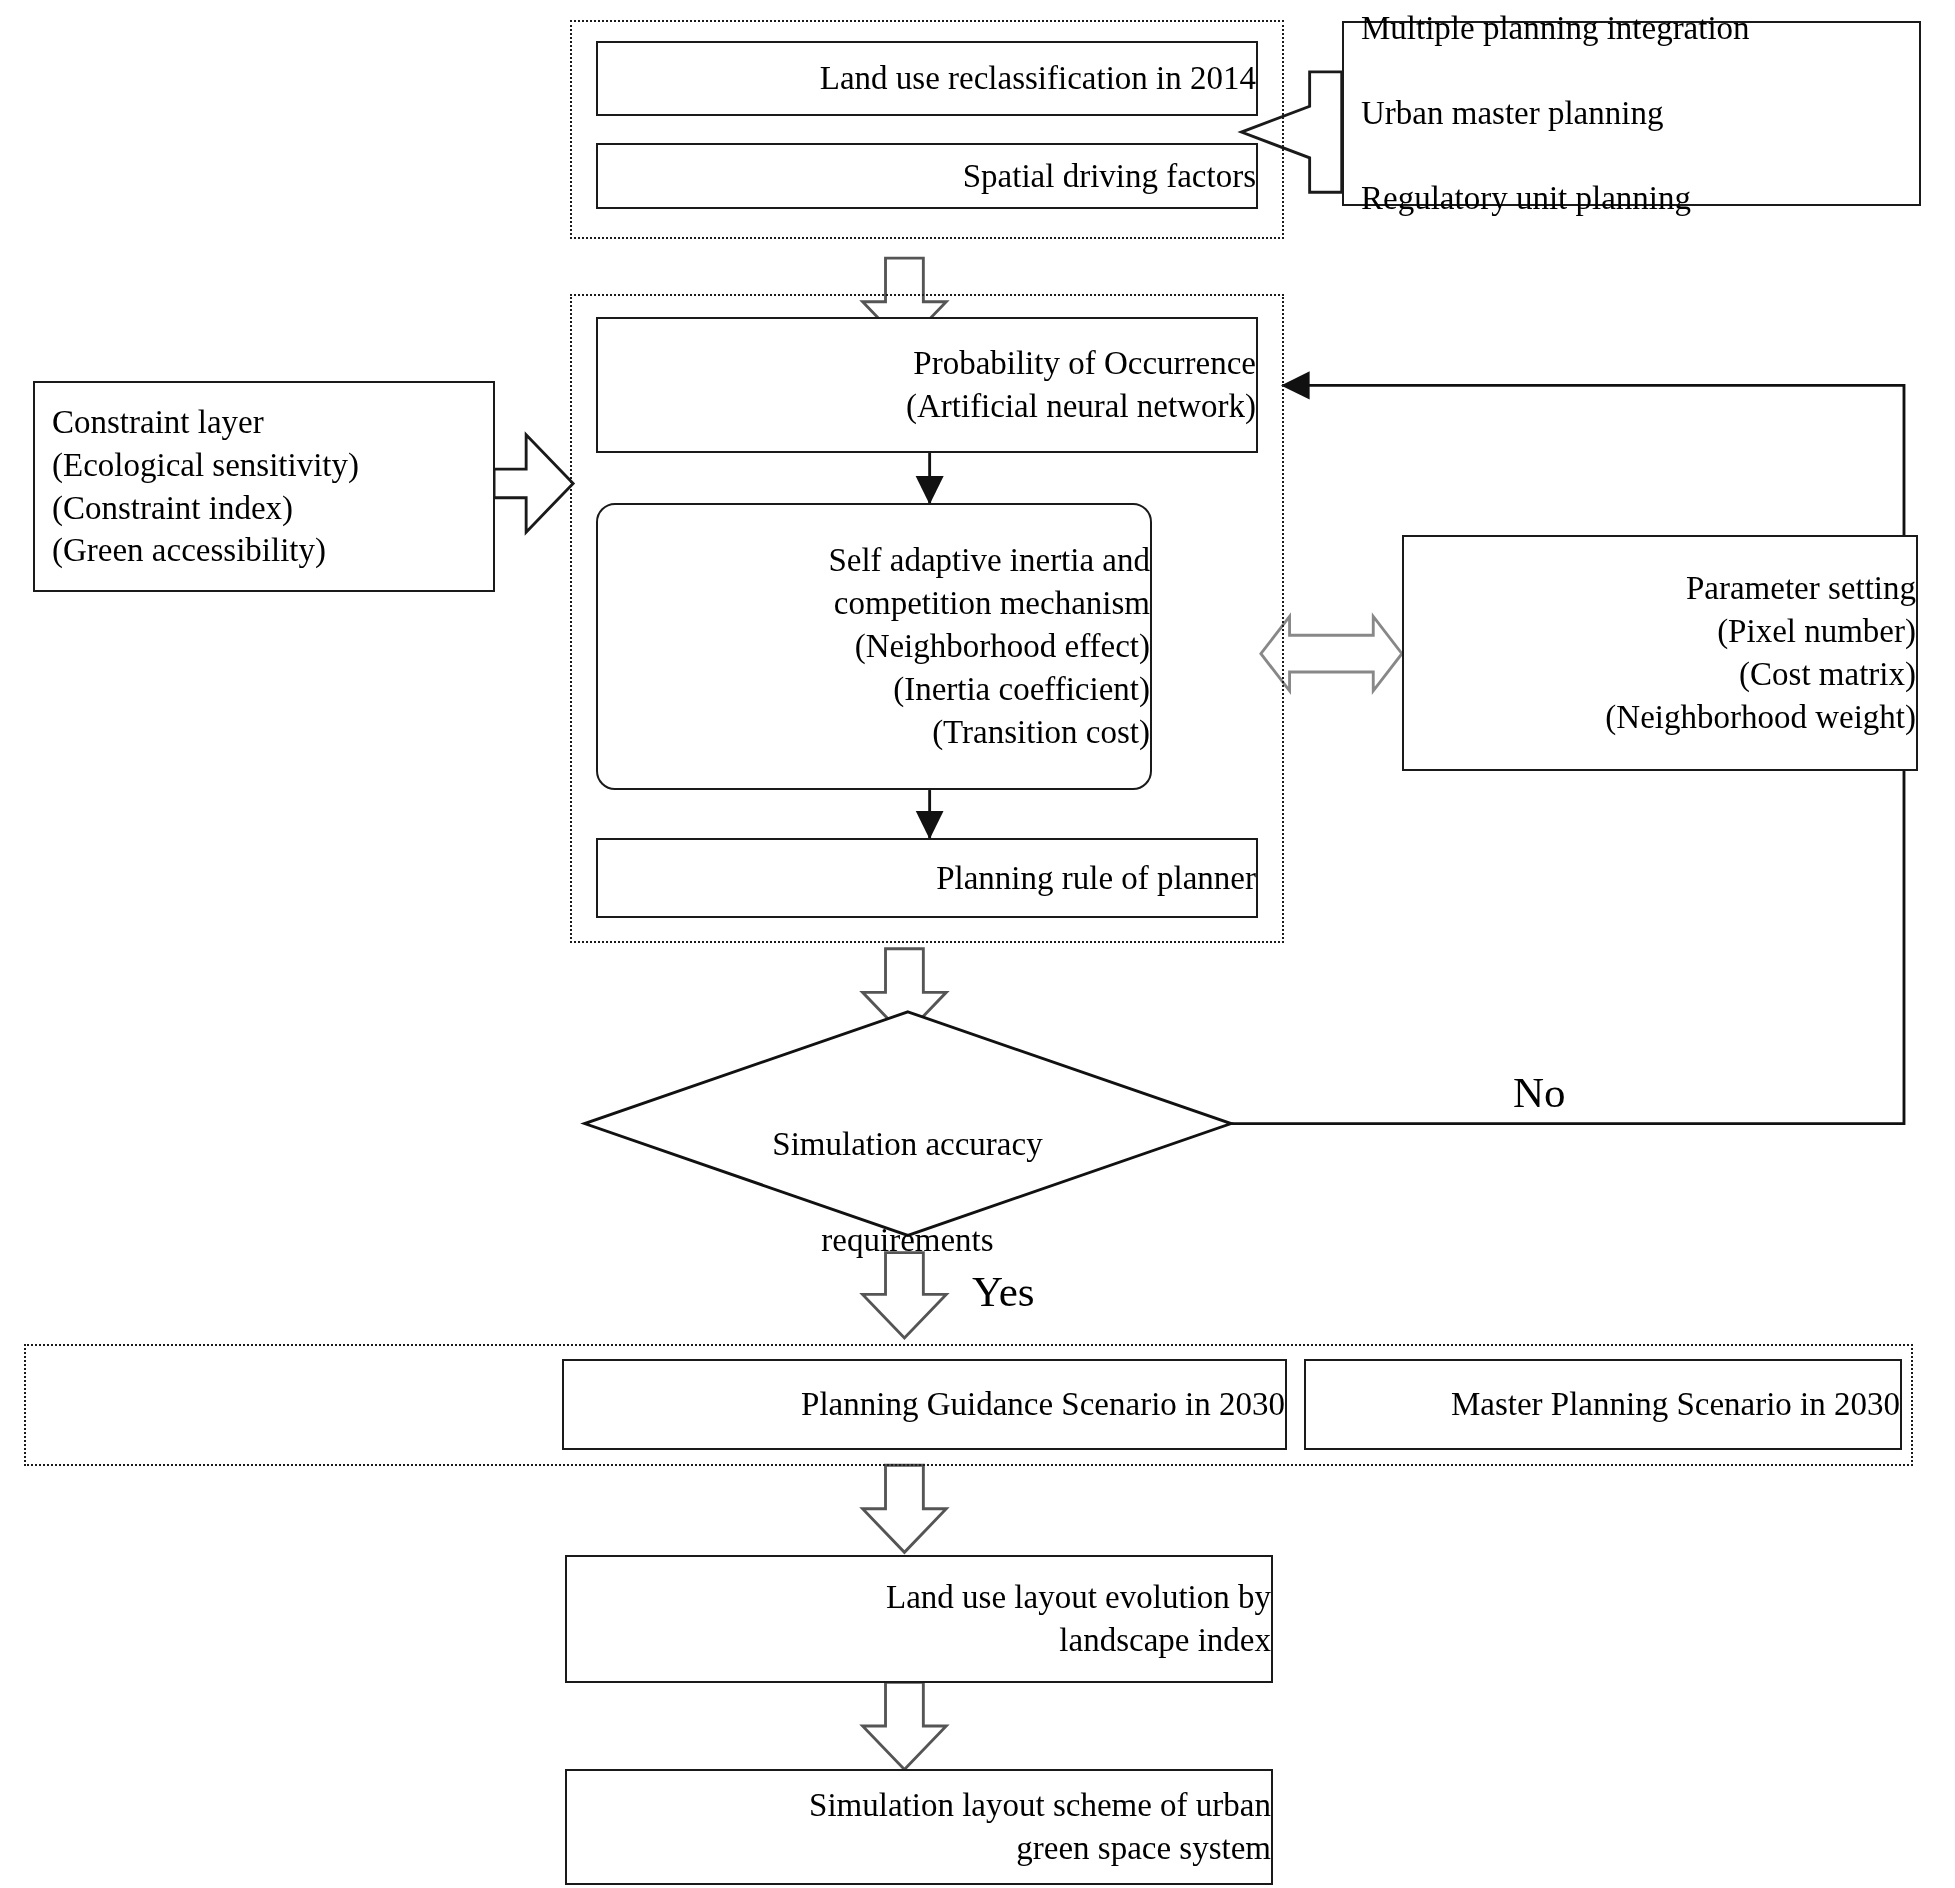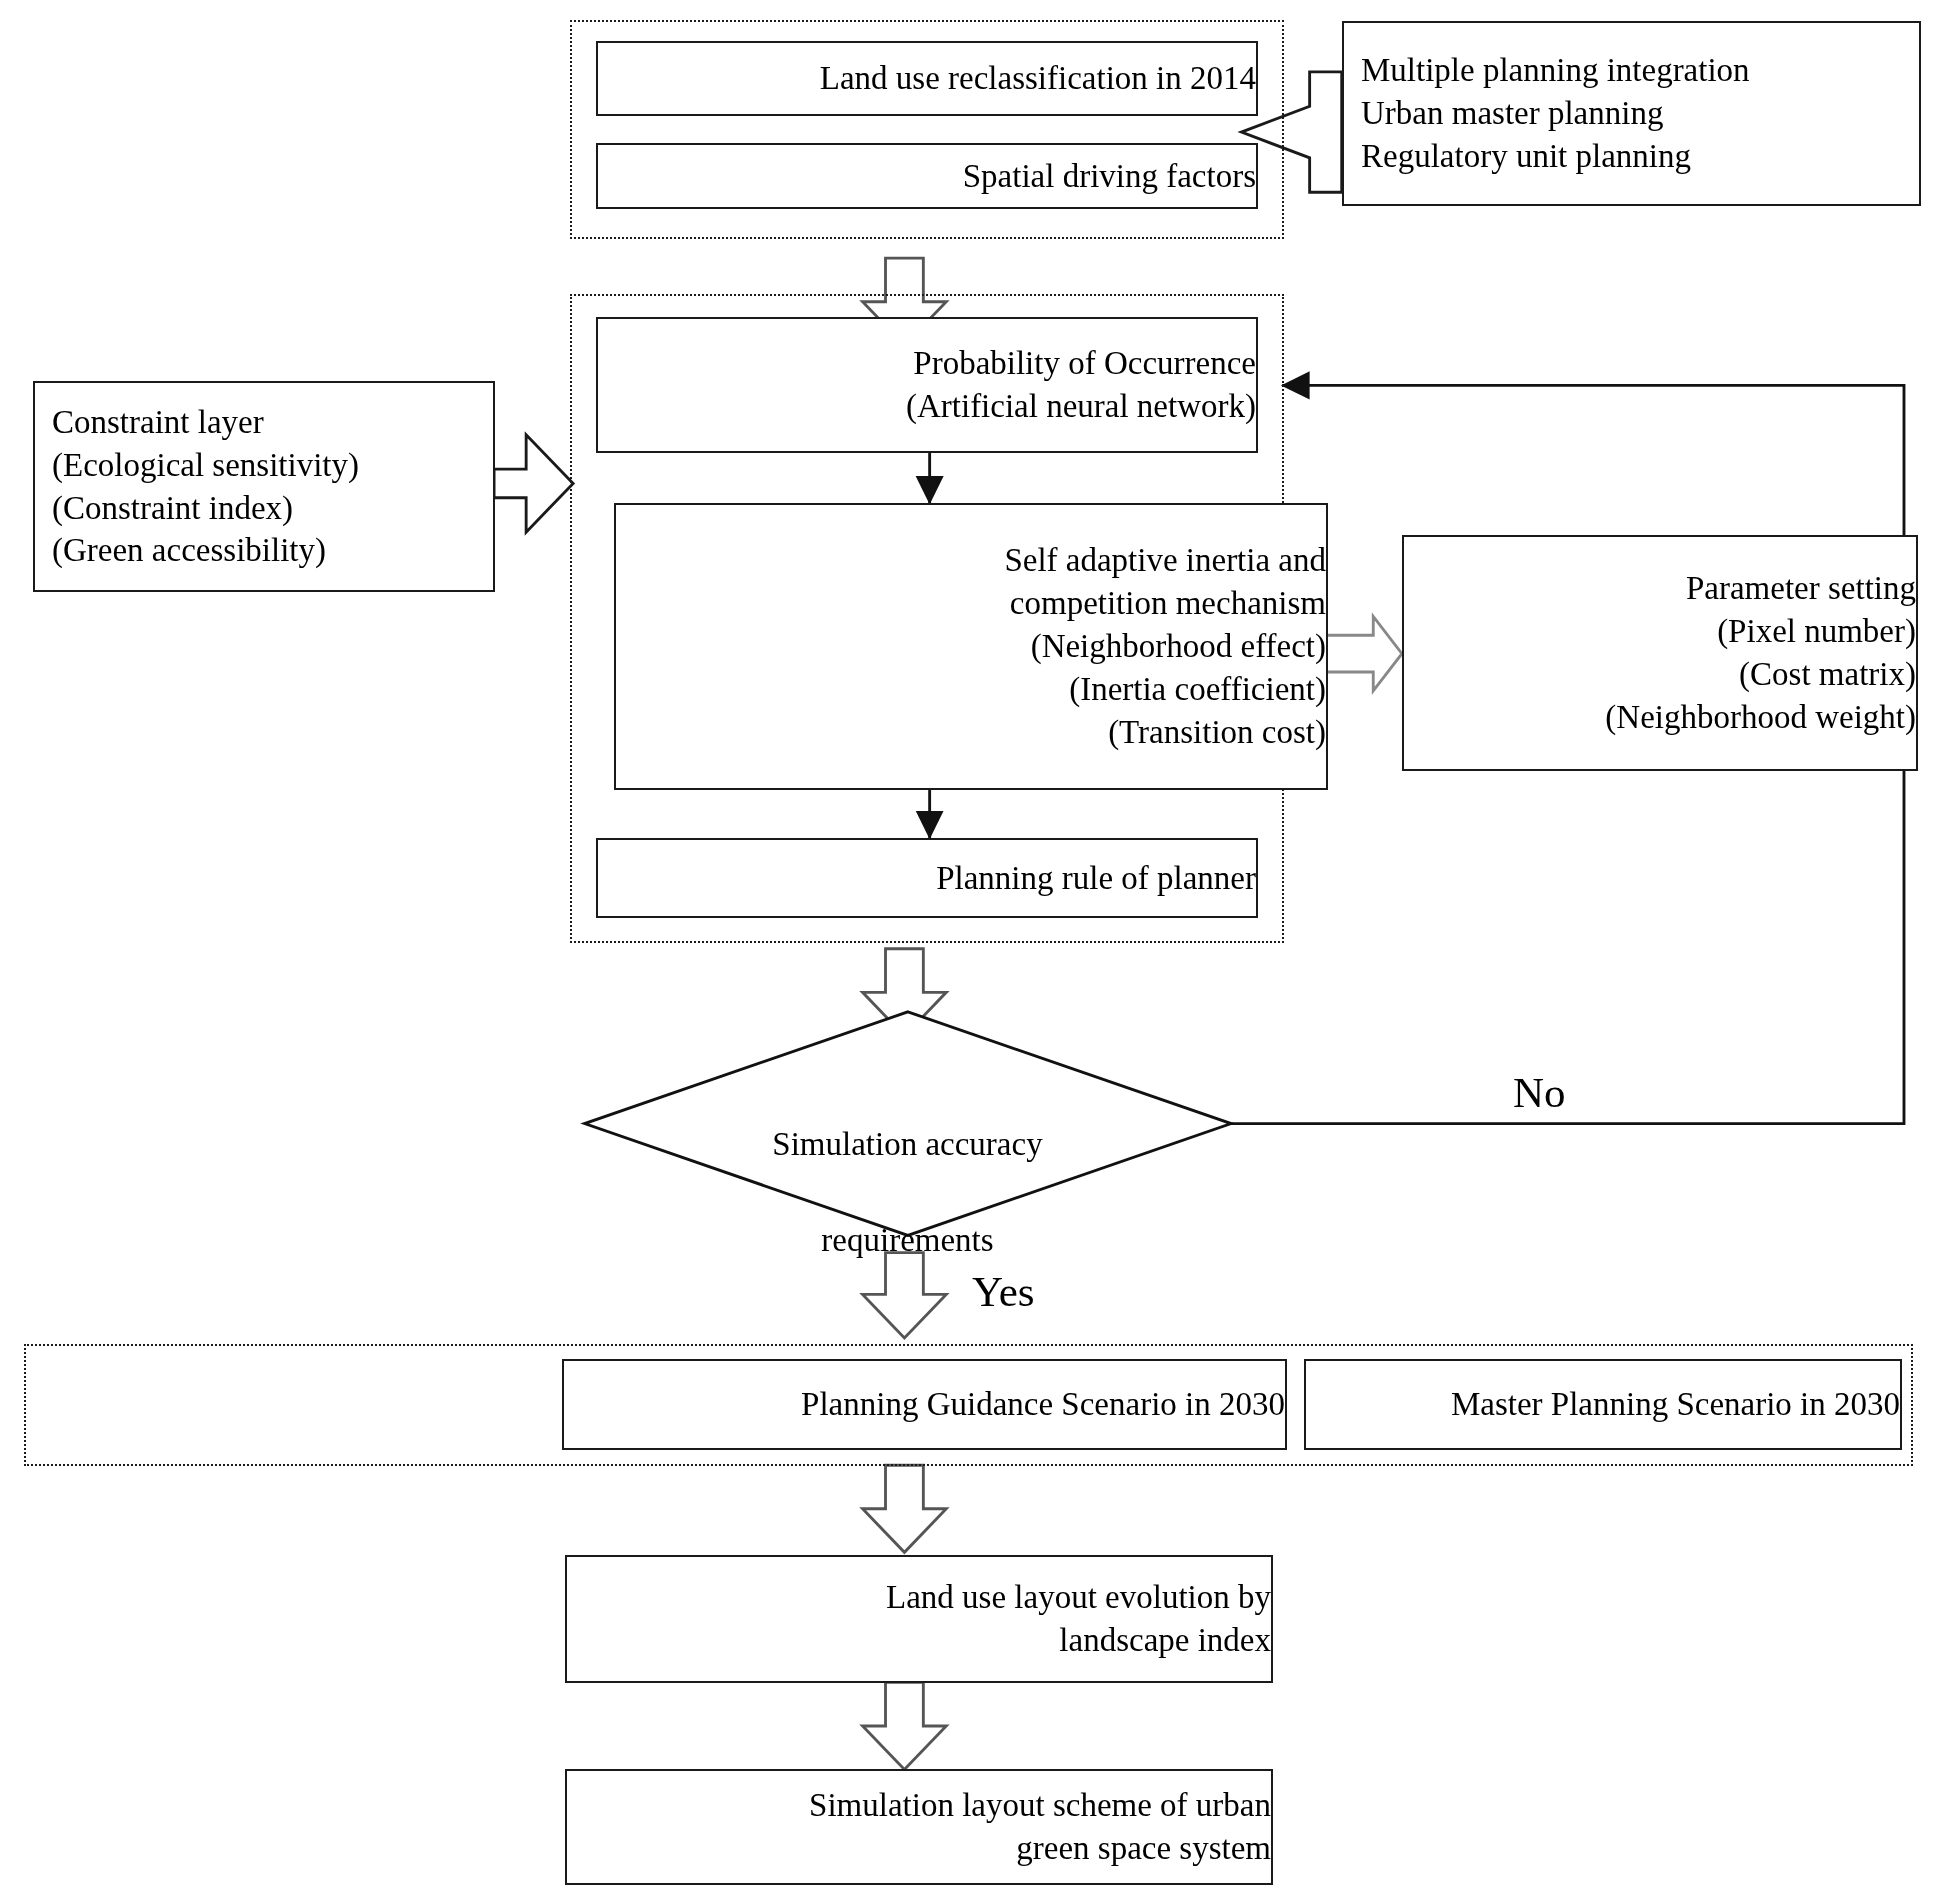--- a/index.html
+++ b/index.html
@@ -137,39 +137,39 @@
   <div class="dotgroup" style="left:24px; top:1344px; width:1889px; height:122px;"></div>
 
   <div class="node" style="left:596px; top:41px; width:662px; height:75px;">
     <span class="tline">Land use reclassification in 2014</span>
   </div>
 
   <div class="node" style="left:596px; top:143px; width:662px; height:66px;">
     <span class="tline">Spatial driving factors</span>
   </div>
 
-  <div class="node left-align" style="left:1342px; top:20.6px; width:579px; height:185px;">
+  <div class="node left-align" style="left:1342px; top:20.6px; width:579px; height:185px;gap:42px;">
     <span class="tline">Multiple planning integration</span>
     <span class="tline">Urban master planning</span>
     <span class="tline">Regulatory unit planning</span>
   </div>
 
   <div class="node left-align" style="left:33px; top:381px; width:462px; height:211px;">
     <span class="tline">Constraint layer</span>
     <span class="tline">(Ecological sensitivity)</span>
     <span class="tline">(Constraint index)</span>
     <span class="tline">(Green accessibility)</span>
   </div>
 
   <div class="node" style="left:596px; top:317px; width:662px; height:136px;">
     <span class="tline">Probability of Occurrence</span>
     <span class="tline">(Artificial neural network)</span>
   </div>
 
-  <div class="node" style="left:614px; top:503px; width:714px; height:287px;">
+  <div class="node" style="left:596px; top:503px; width:556px; height:287px;border-radius:19px;">
     <span class="tline">Self adaptive inertia and</span>
     <span class="tline">competition mechanism</span>
     <span class="tline">(Neighborhood effect)</span>
     <span class="tline">(Inertia coefficient)</span>
     <span class="tline">(Transition cost)</span>
   </div>
 
   <div class="node" style="left:596px; top:838px; width:662px; height:80px;">
     <span class="tline">Planning rule of planner</span>
   </div>

